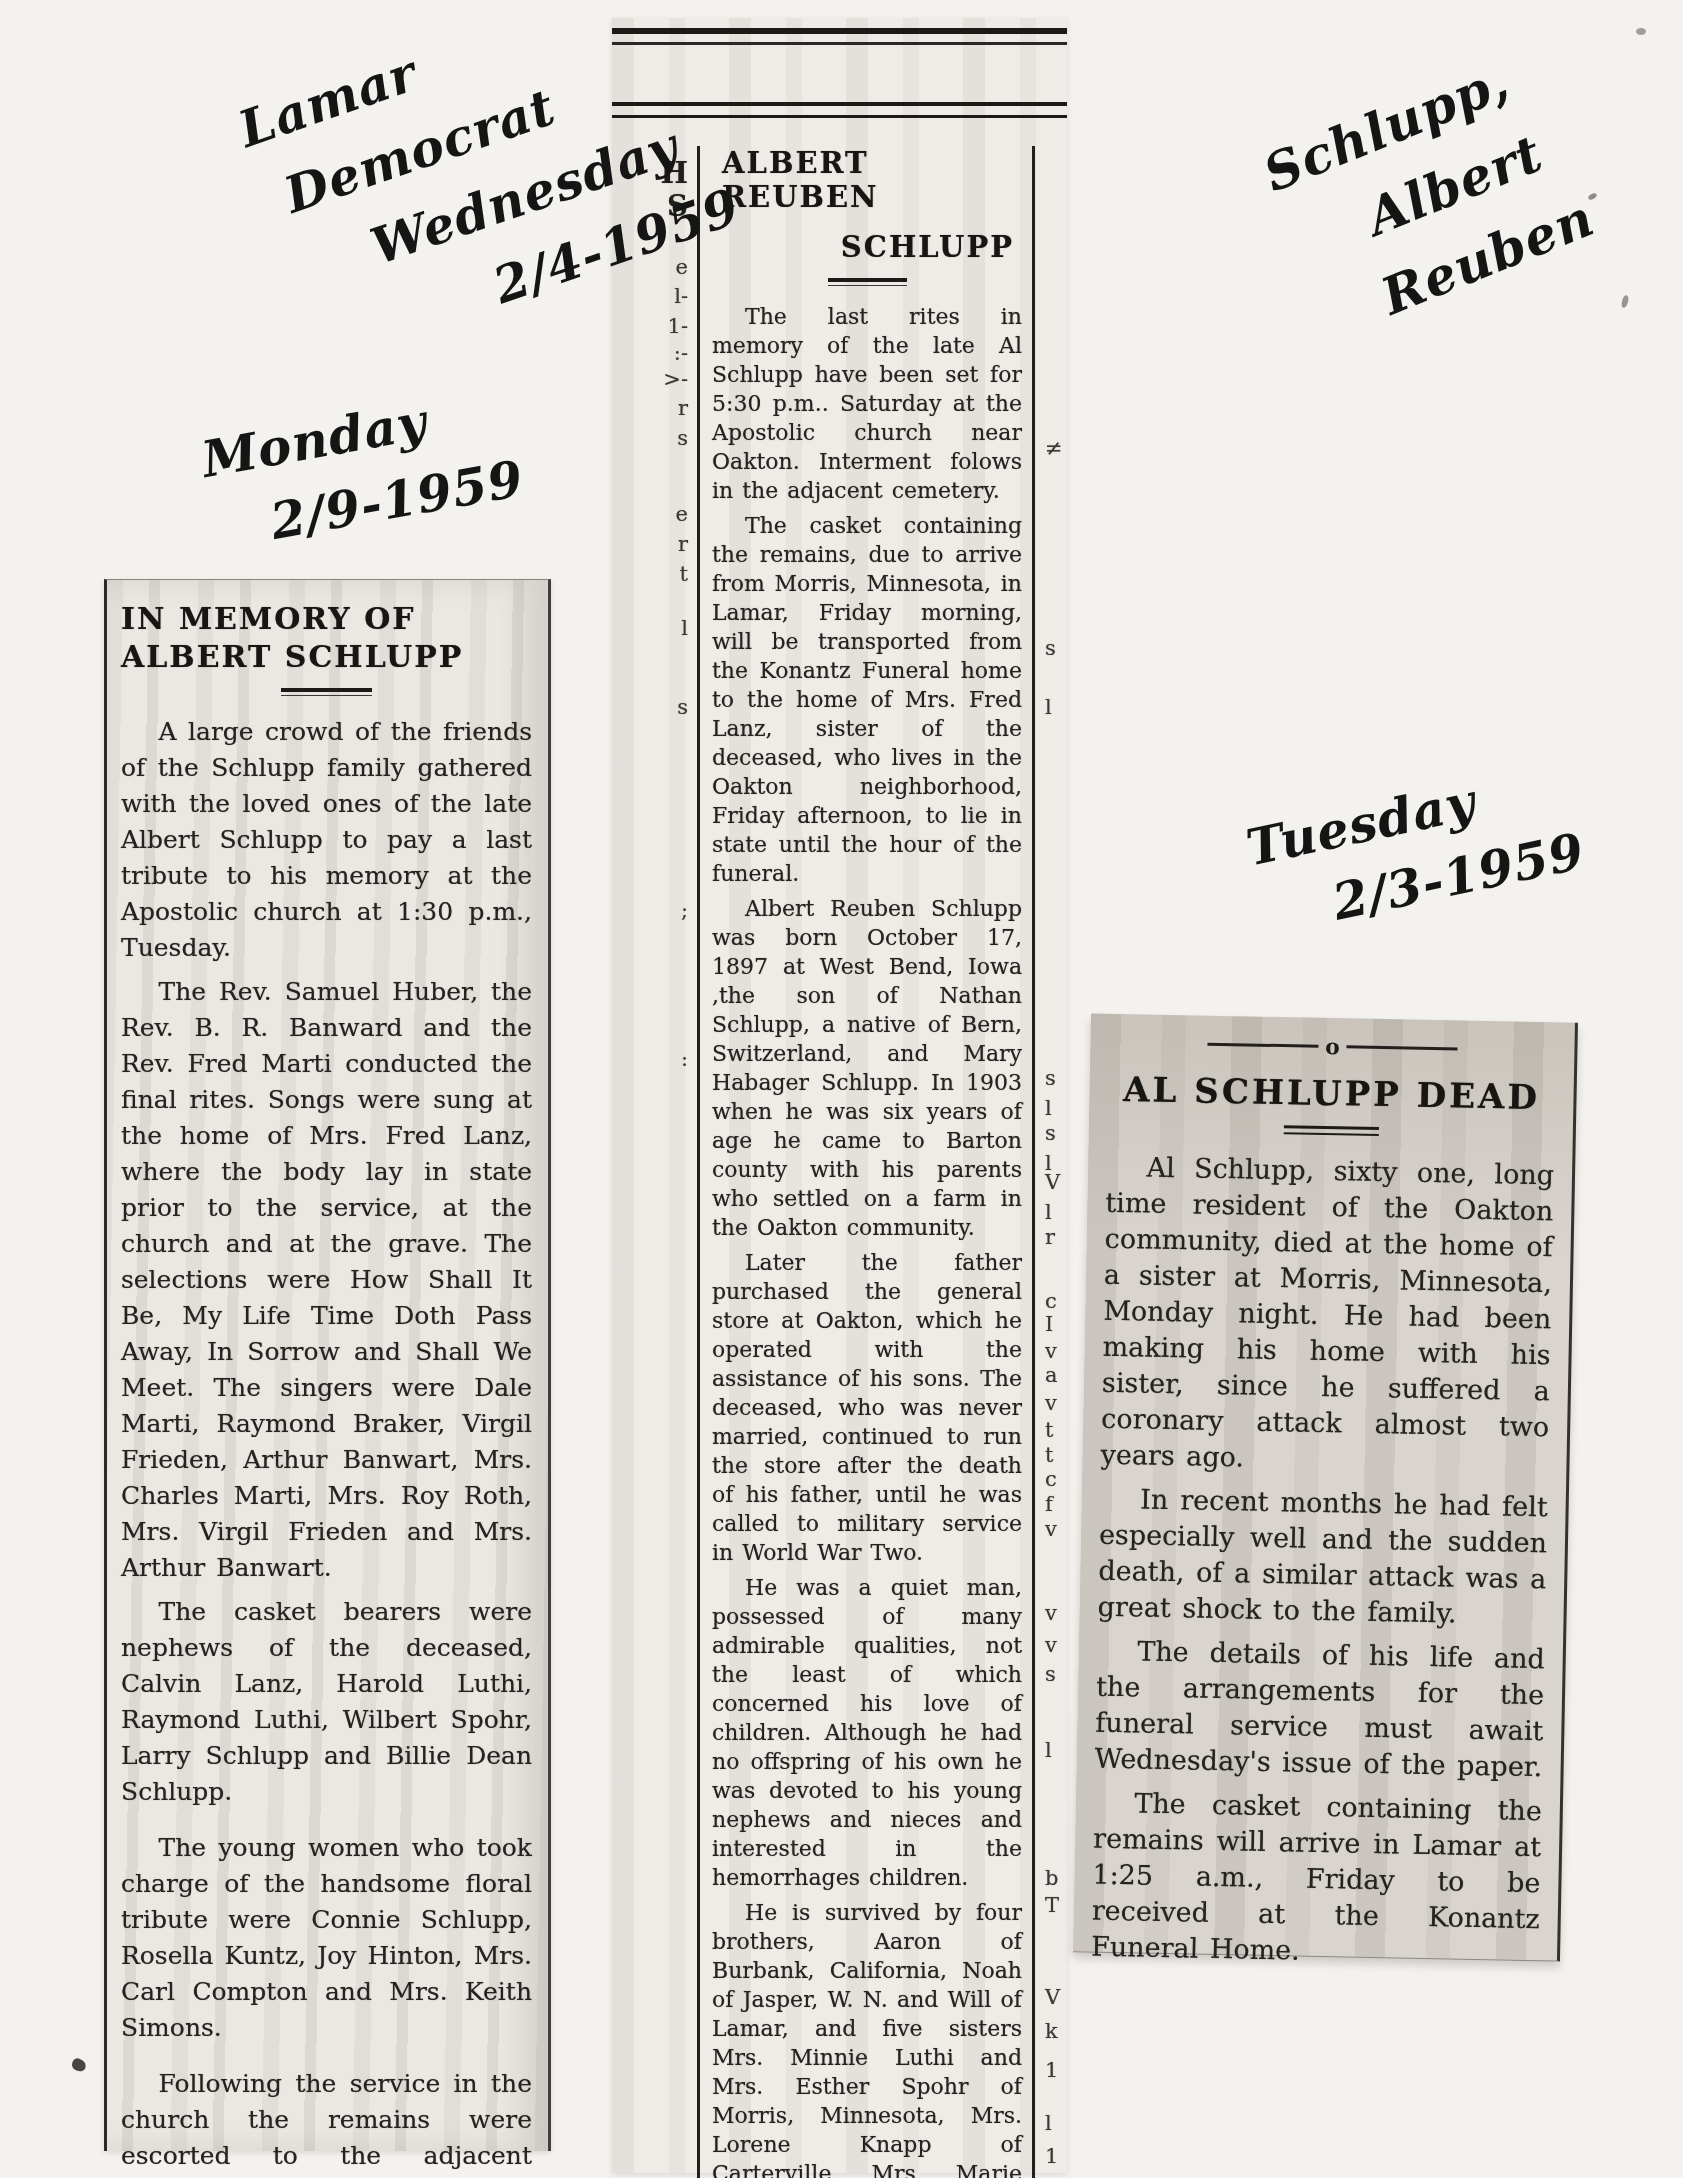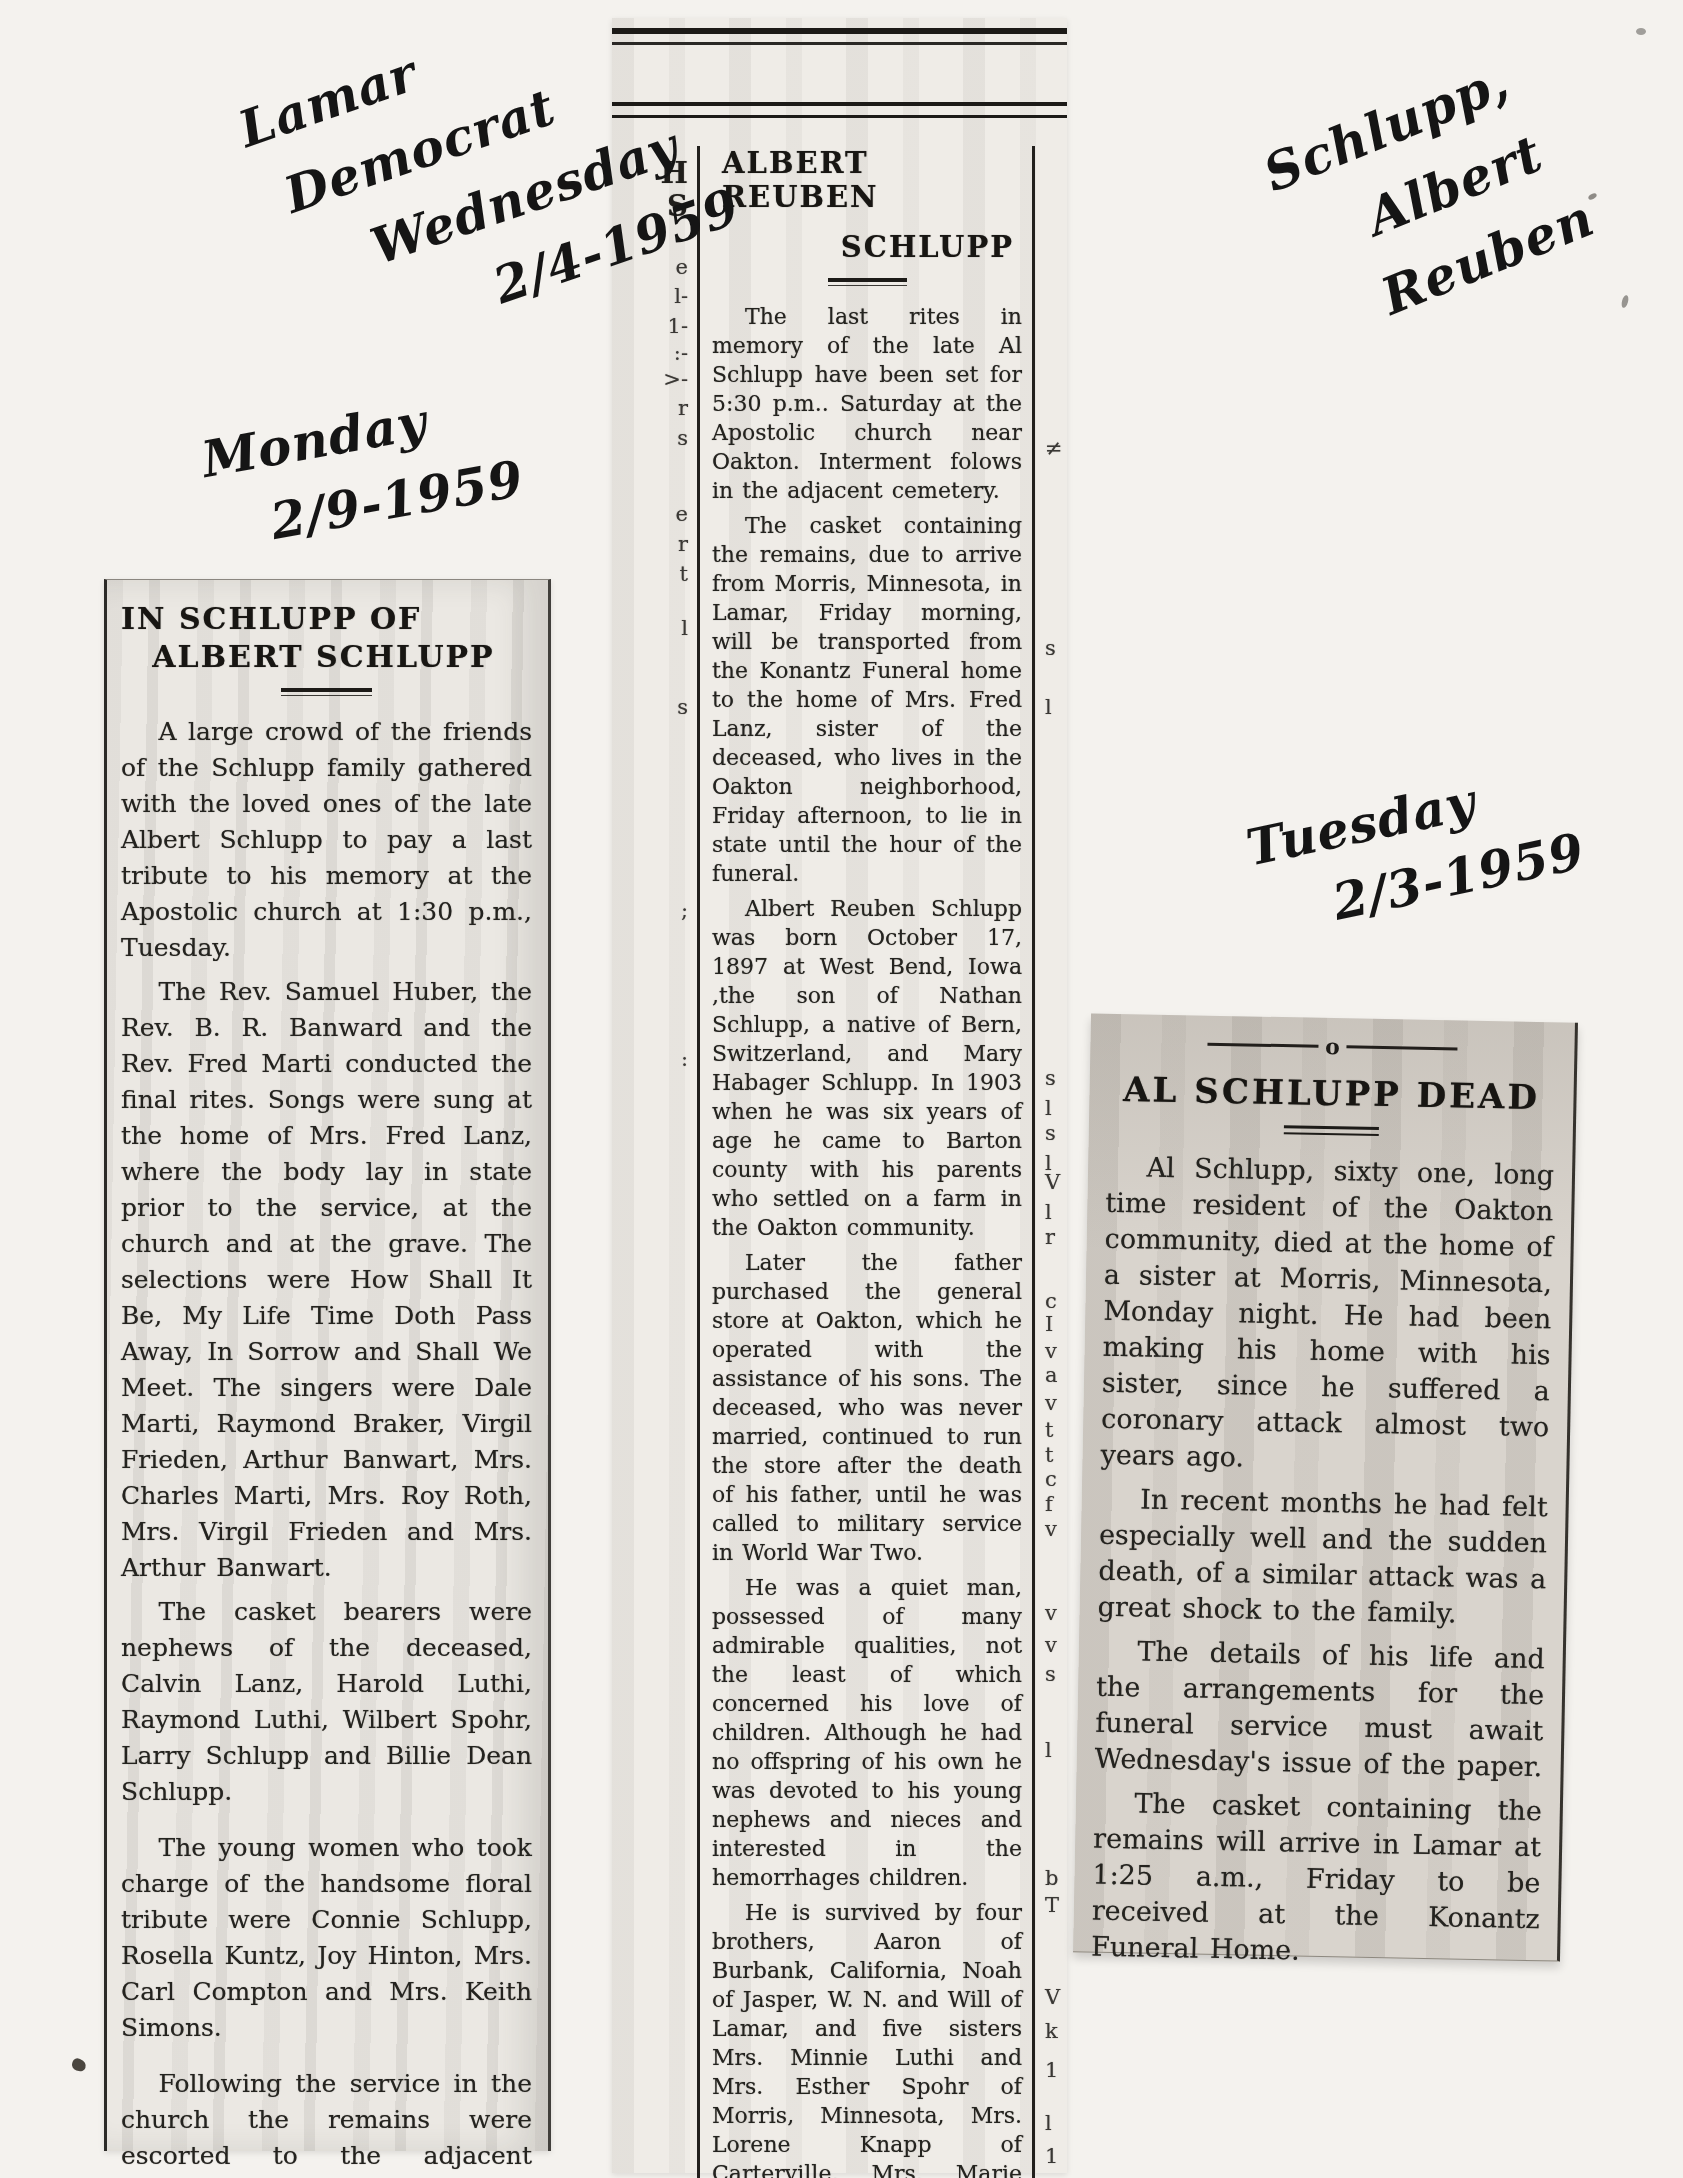--- a/index.html
+++ b/index.html
@@ -53,21 +53,21 @@
     background-color:#ebe8e3;
     background-image:
       repeating-linear-gradient(91deg, rgba(70,66,60,.06) 0 16px, rgba(70,66,60,0) 16px 42px, rgba(70,66,60,.09) 42px 53px, rgba(70,66,60,0) 53px 91px);
     border-left:3px solid #2b2a27;
     border-right:3px solid #413f3b;
     border-top:1px solid #8a867f;
     box-shadow:inset -26px 0 30px rgba(60,56,50,.12), 0 2px 6px rgba(0,0,0,.10);
     font-size:25px;line-height:36px;
   }
   .left-clip .hl-1{font-size:30px;line-height:38px;}
-  .left-clip .hl-2{font-size:30px;line-height:38px;text-align:center;margin-right:6px;}
+  .left-clip .hl-2{font-size:30px;line-height:38px;text-align:left;margin-right:6px;}
   .left-clip .hrule{margin:12px auto 18px auto;}
   .gap-before{margin-top:20px !important;}
   
   .mid-clip{
     left:612px;top:18px;width:455px;height:2155px;
     background-color:#efece7;
     background-image:
       repeating-linear-gradient(90deg, rgba(80,75,68,.07) 0 22px, rgba(80,75,68,0) 22px 57px, rgba(80,75,68,.05) 57px 73px, rgba(80,75,68,0) 73px 117px);
     box-shadow:0 2px 6px rgba(0,0,0,.10);
     font-size:22px;line-height:29px;
@@ -146,21 +146,21 @@
     <span class="hw-line" style="margin-left:107px">Albert</span>
     <span class="hw-line" style="margin-left:91px">Reuben</span>
   </div>
 
   <div class="hw hw-d">
     <span class="hw-line">Tuesday</span>
     <span class="hw-line" style="margin-left:73px">2/3-1959</span>
   </div>
 
   <section class="clip left-clip">
-    <div class="hl hl-1">IN SCHLUPP OF</div>
+    <div class="hl hl-1">IN MEMORY OF</div>
     <div class="hl hl-2">ALBERT SCHLUPP</div>
     <div class="hrule"></div>
     <p>A large crowd of the friends of the Schlupp family gathered with the loved ones of the late Albert Schlupp to pay a last tribute to his memory at the Apostolic church at 1:30 p.m., Tuesday.</p>
     <p>The Rev. Samuel Huber, the Rev. B. R. Banward and the Rev. Fred Marti conducted the final rites. Songs were sung at the home of Mrs. Fred Lanz, where the body lay in state prior to the service, at the church and at the grave. The selections were How Shall It Be, My Life Time Doth Pass Away, In Sorrow and Shall We Meet. The singers were Dale Marti, Raymond Braker, Virgil Frieden, Arthur Banwart, Mrs. Charles Marti, Mrs. Roy Roth, Mrs. Virgil Frieden and Mrs. Arthur Banwart.</p>
     <p>The casket bearers were nephews of the deceased, Calvin Lanz, Harold Luthi, Raymond Luthi, Wilbert Spohr, Larry Schlupp and Billie Dean Schlupp.</p>
     <p class="gap-before">The young women who took charge of the handsome floral tribute were Connie Schlupp, Rosella Kuntz, Joy Hinton, Mrs. Carl Compton and Mrs. Keith Simons.</p>
     <p class="gap-before">Following the service in the church the remains were escorted to the adjacent cemetery for interment under the direction of the Konantz Funeral Home.</p>
 
   </section>
 

